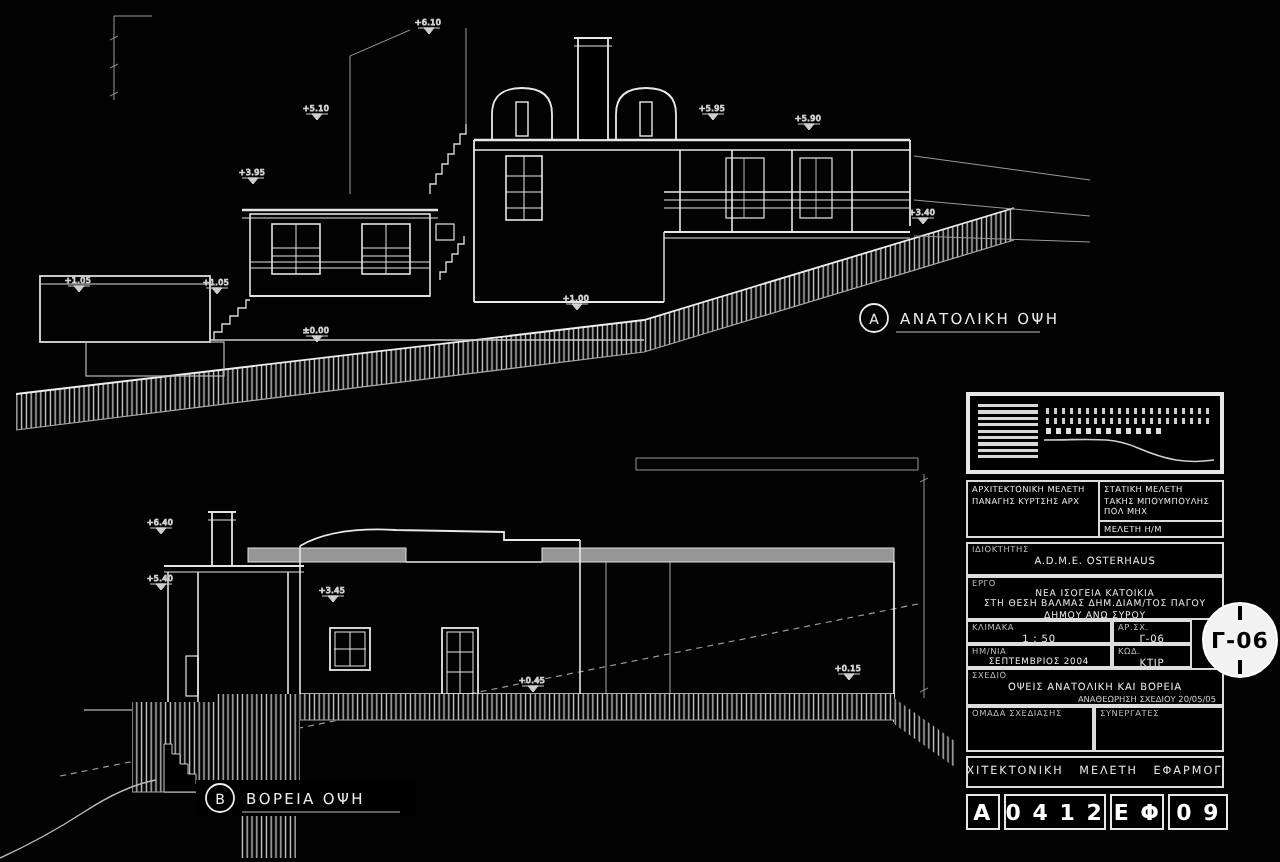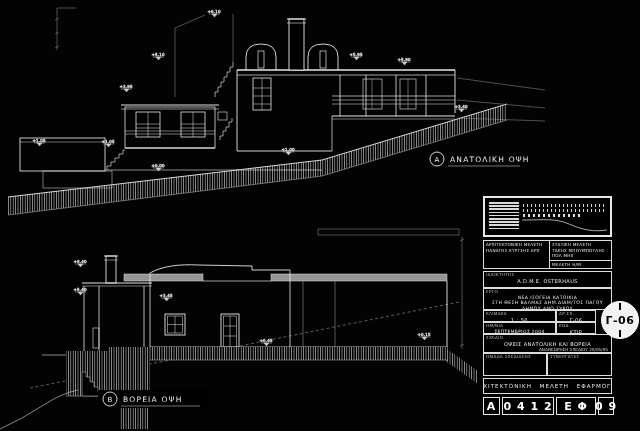--- a/index.html
+++ b/index.html
@@ -374,21 +374,21 @@
     <span class="lbl">ΣΥΝΕΡΓΑΤΕΣ</span>
   </div>
 
   <div class="tb-box phasebar" style="left:483px;top:378px;width:129px;height:16px;">
     <span>ΑΡΧΙΤΕΚΤΟΝΙΚΗ ΜΕΛΕΤΗ ΕΦΑΡΜΟΓΗΣ</span>
   </div>
 
   <div class="codes">
     <div class="cbox" style="width:17px;">Α</div>
     <div class="cbox" style="flex:1;">0 4 1 2</div>
-    <div class="cbox" style="width:40px;">Ε Φ</div>
-    <div class="cbox" style="width:16px;">0 9</div>
+    <div class="cbox" style="width:28px;">Ε Φ</div>
+    <div class="cbox" style="width:30px;">0 9</div>
   </div>
 
   <div class="badge">
     <span>Γ-06</span>
   </div>
 
 </div>
 
 </body></html>

